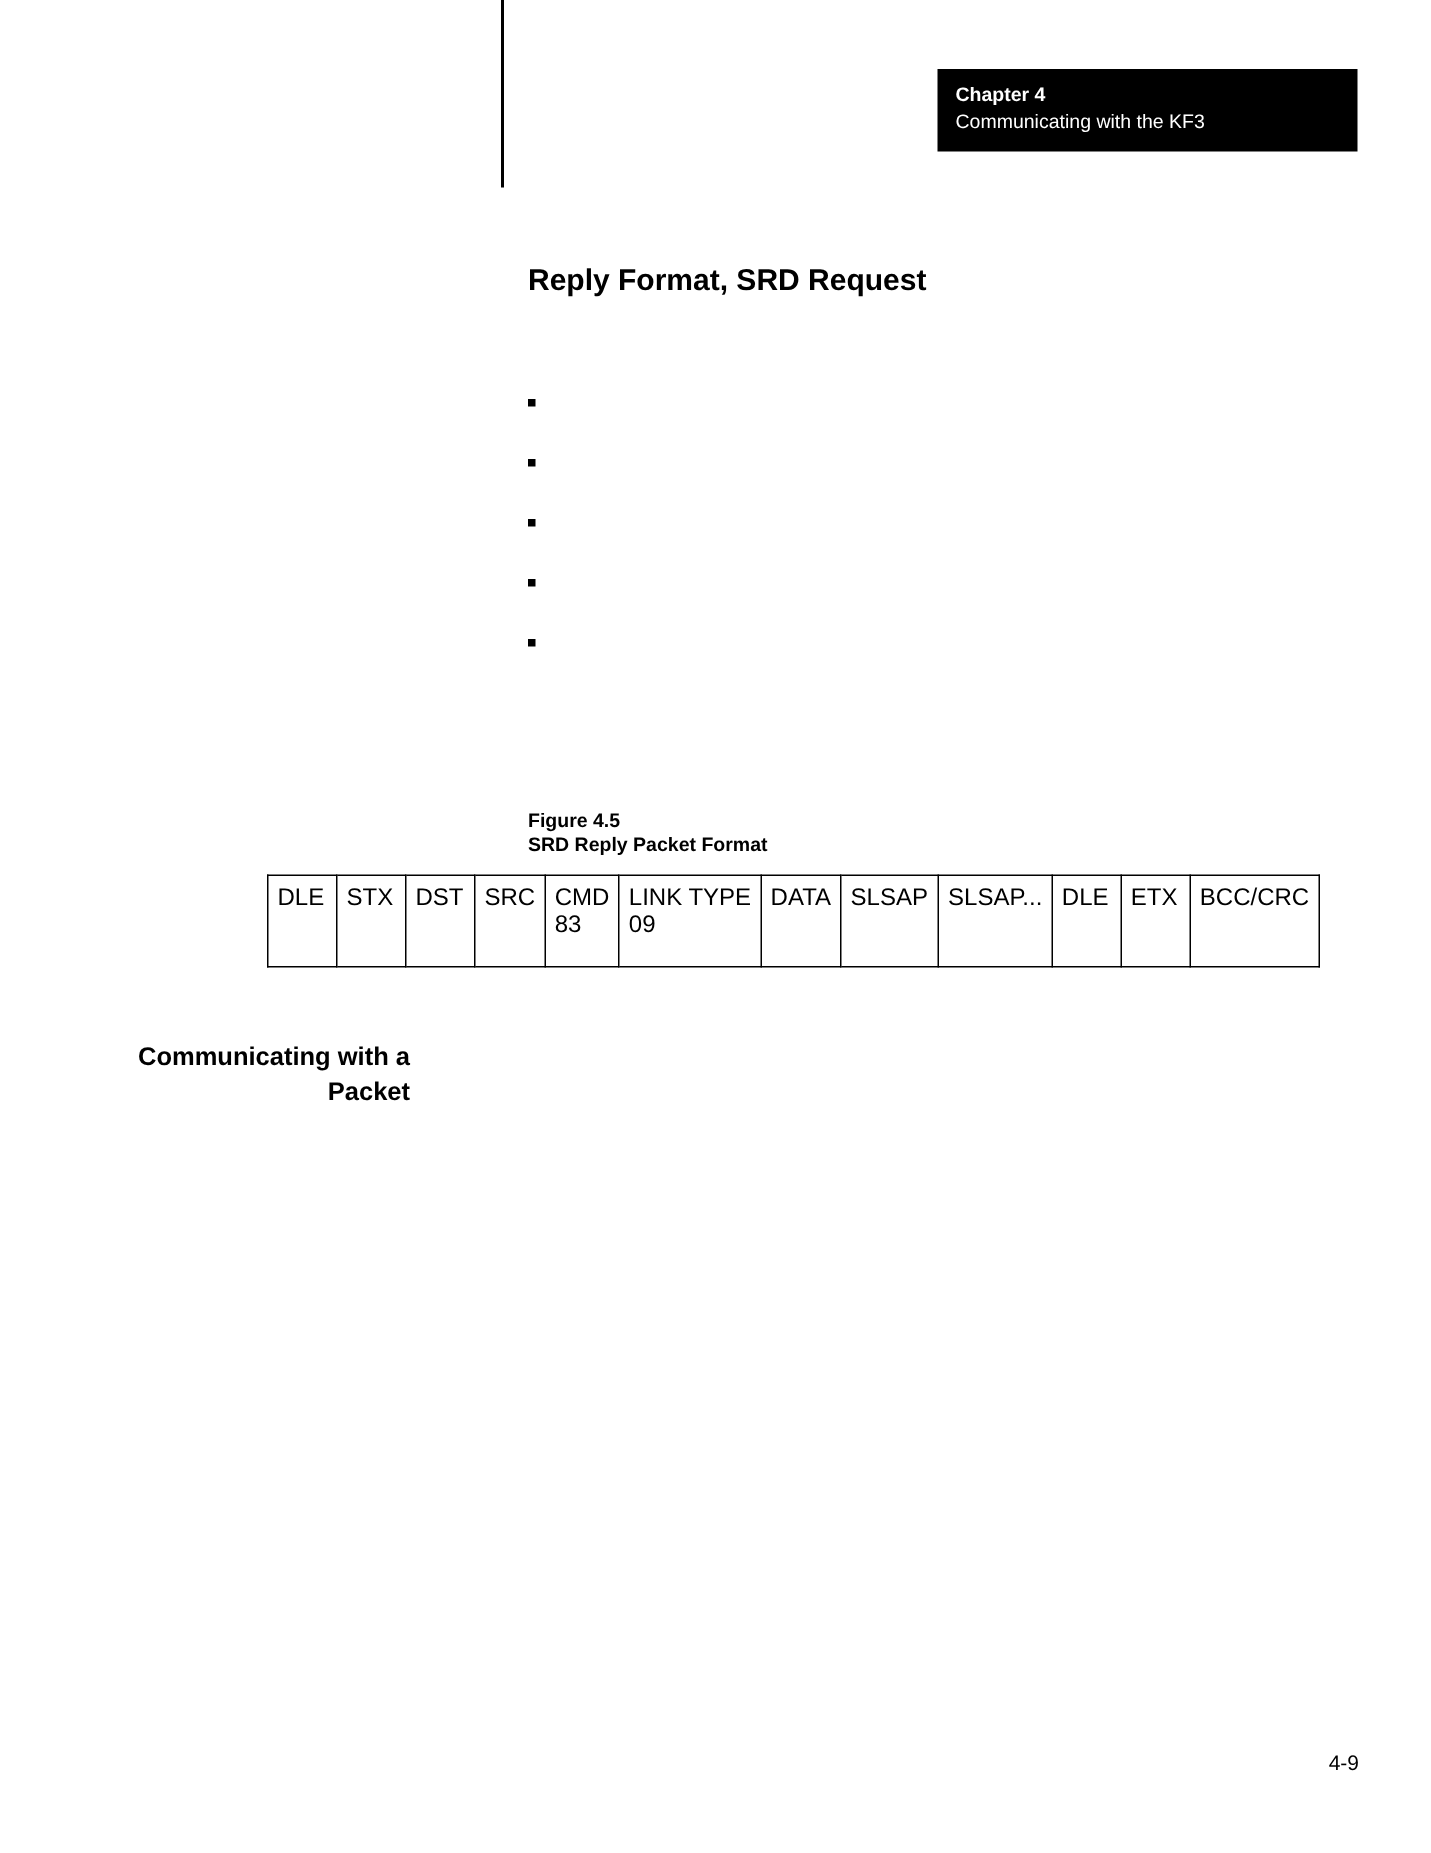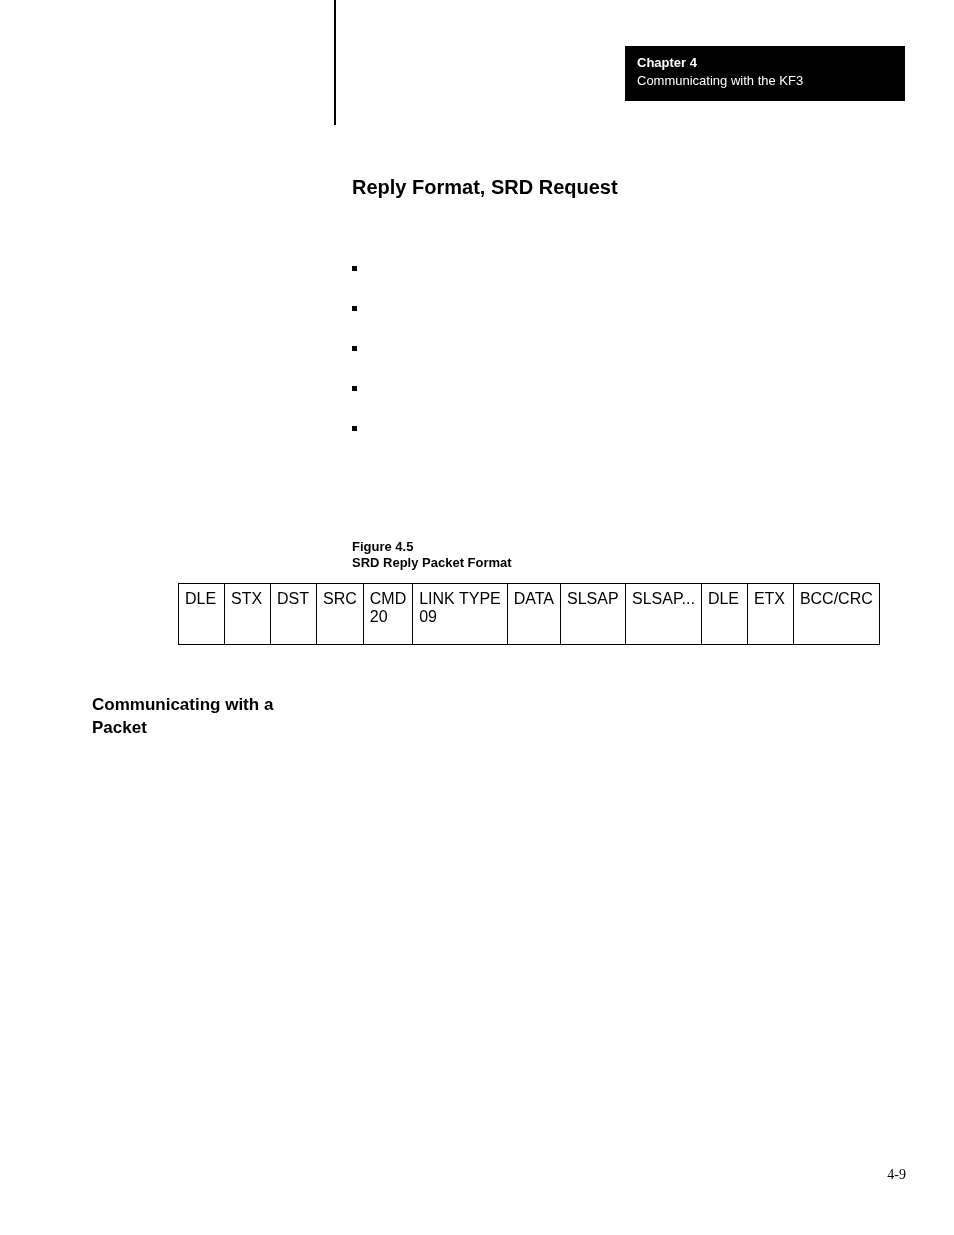--- a/index.html
+++ b/index.html
@@ -85,27 +85,28 @@
     white-space: nowrap;
   }
   .left-heading {
     position: absolute;
     left: 92px;
     top: 694px;
     font-size: 17px;
     font-weight: bold;
     line-height: 1.35;
     font-family: Arial, Helvetica, sans-serif;
+    text-align: right;
   }
   .page-num {
     position: absolute;
     right: 48px;
     bottom: 52px;
     font-size: 14px;
-    font-family: Liberation Serif, serif;
+    font-family: Liberation Sans, sans-serif;
   }
 </style>
 </head>
 <body>
 
 <div class="top-rule"></div>
 
 <div class="header-banner">
   <div class="chap">Chapter 4</div>
   <div>Communicating with the KF3</div>
@@ -126,21 +127,21 @@
   <div>SRD Reply Packet Format</div>
 </div>
 
 <table class="packet-table">
   <tbody>
       <tr>
     <td style="width:33px"><span>DLE</span><br><span></span></td>
     <td style="width:33px"><span>STX</span><br><span></span></td>
     <td style="width:33px"><span>DST</span><br><span></span></td>
     <td style="width:33px"><span>SRC</span><br><span></span></td>
-    <td style="width:33px"><span>CMD</span><br><span>20</span></td>
+    <td style="width:33px"><span>CMD</span><br><span>83</span></td>
     <td style="width:78px"><span>LINK TYPE</span><br><span>09</span></td>
     <td style="width:40px"><span>DATA</span><br><span></span></td>
     <td style="width:52px"><span>SLSAP</span><br><span></span></td>
     <td style="width:56px"><span>SLSAP...</span><br><span></span></td>
     <td style="width:33px"><span>DLE</span><br><span></span></td>
     <td style="width:33px"><span>ETX</span><br><span></span></td>
     <td style="width:68px"><span>BCC/CRC</span><br><span></span></td>
   </tr>
 </tbody>
   </table>

